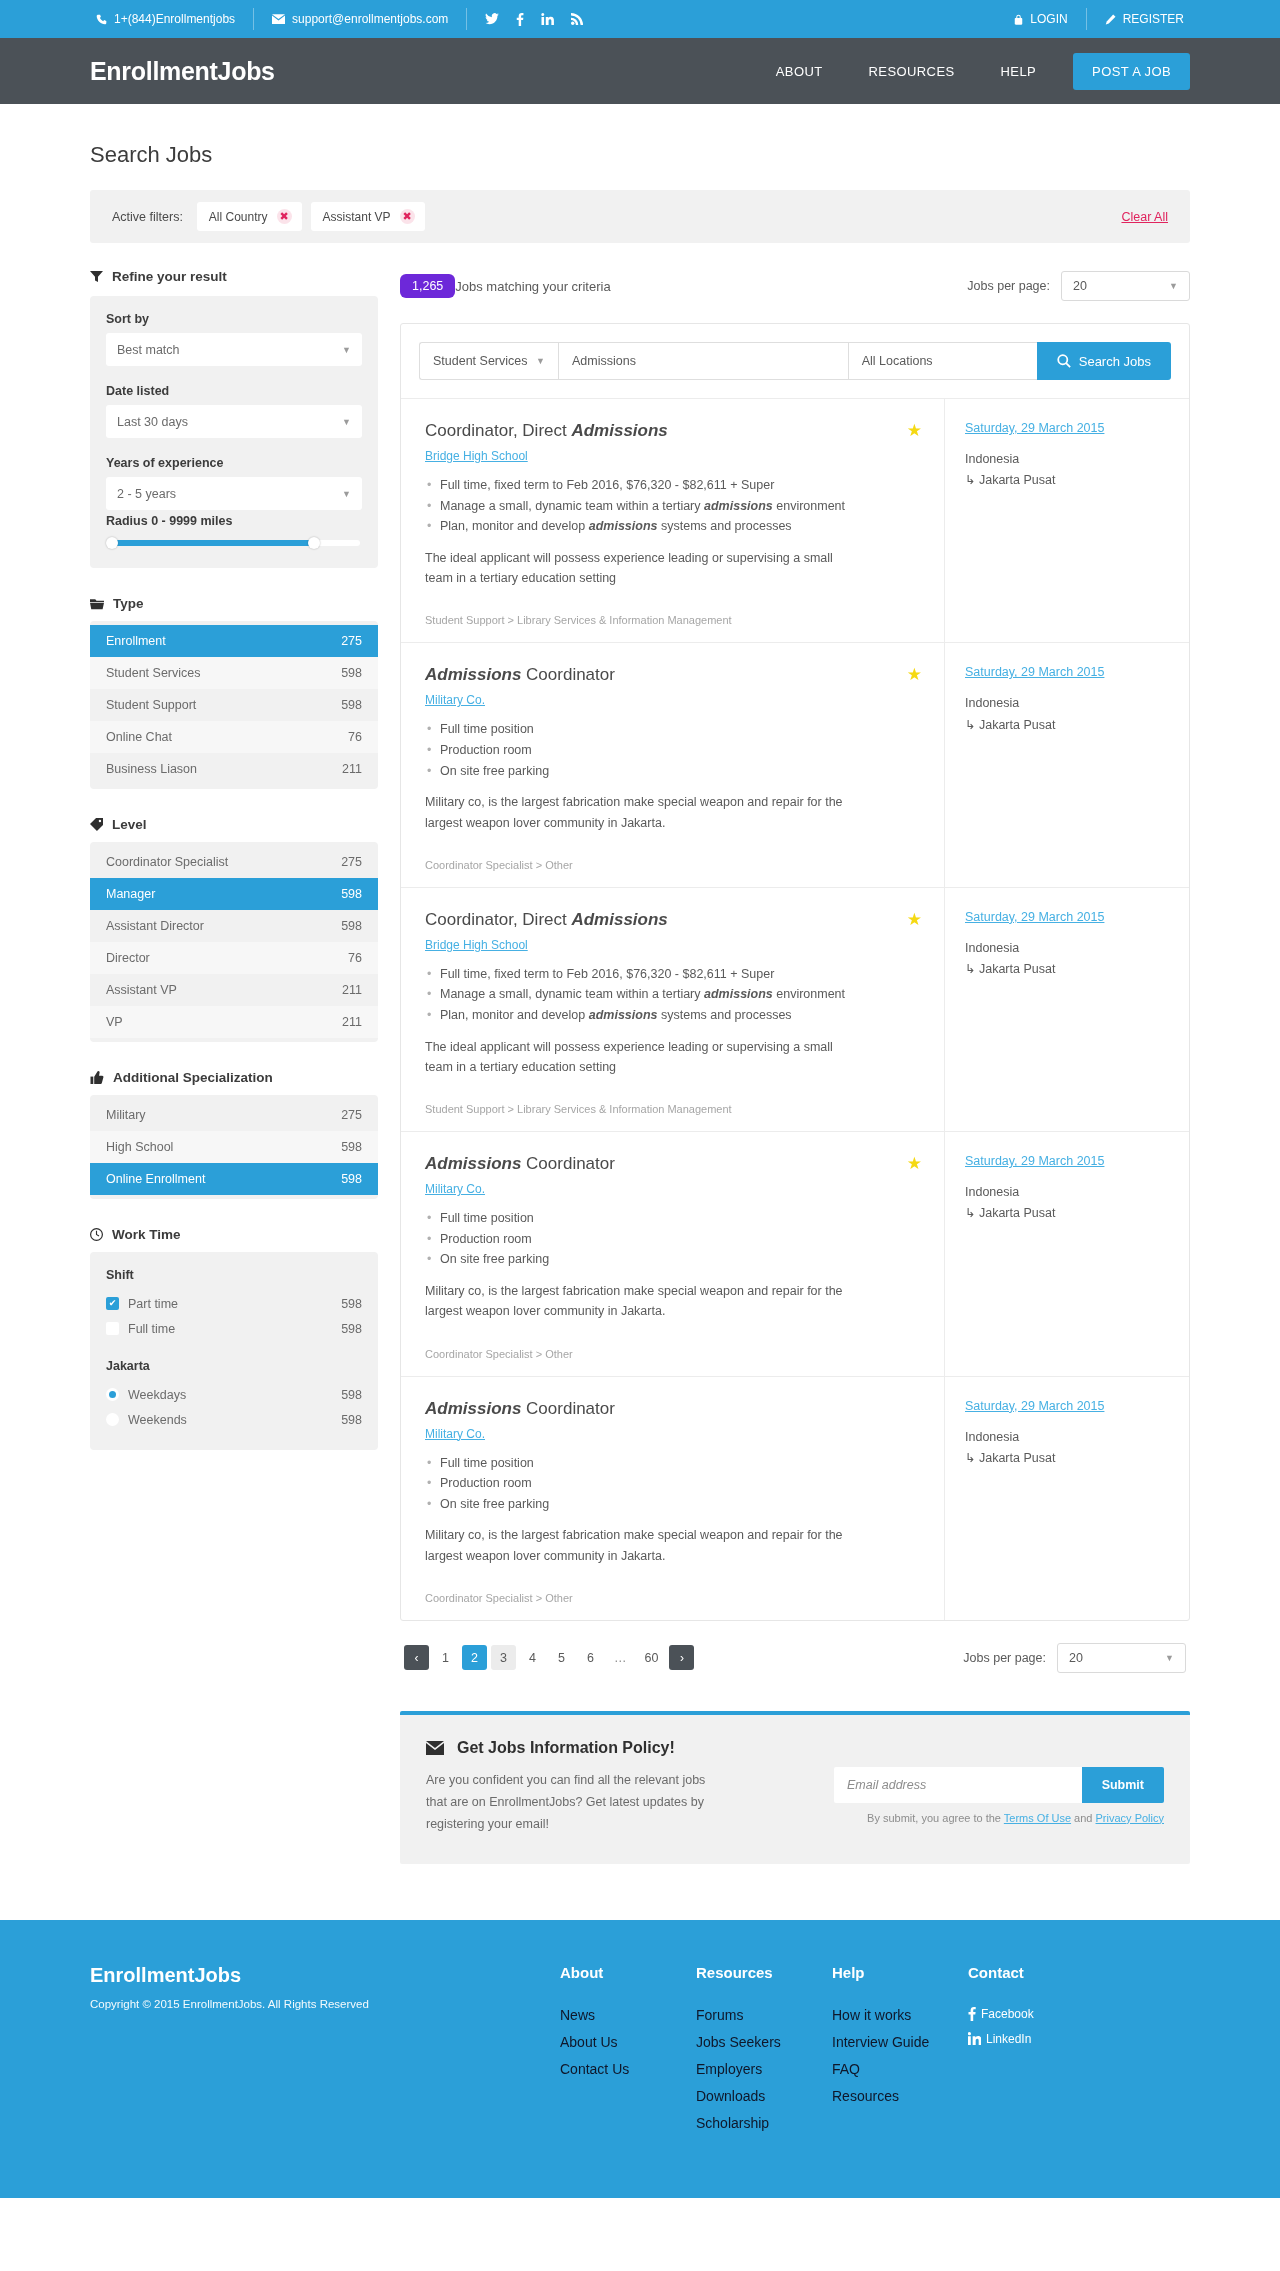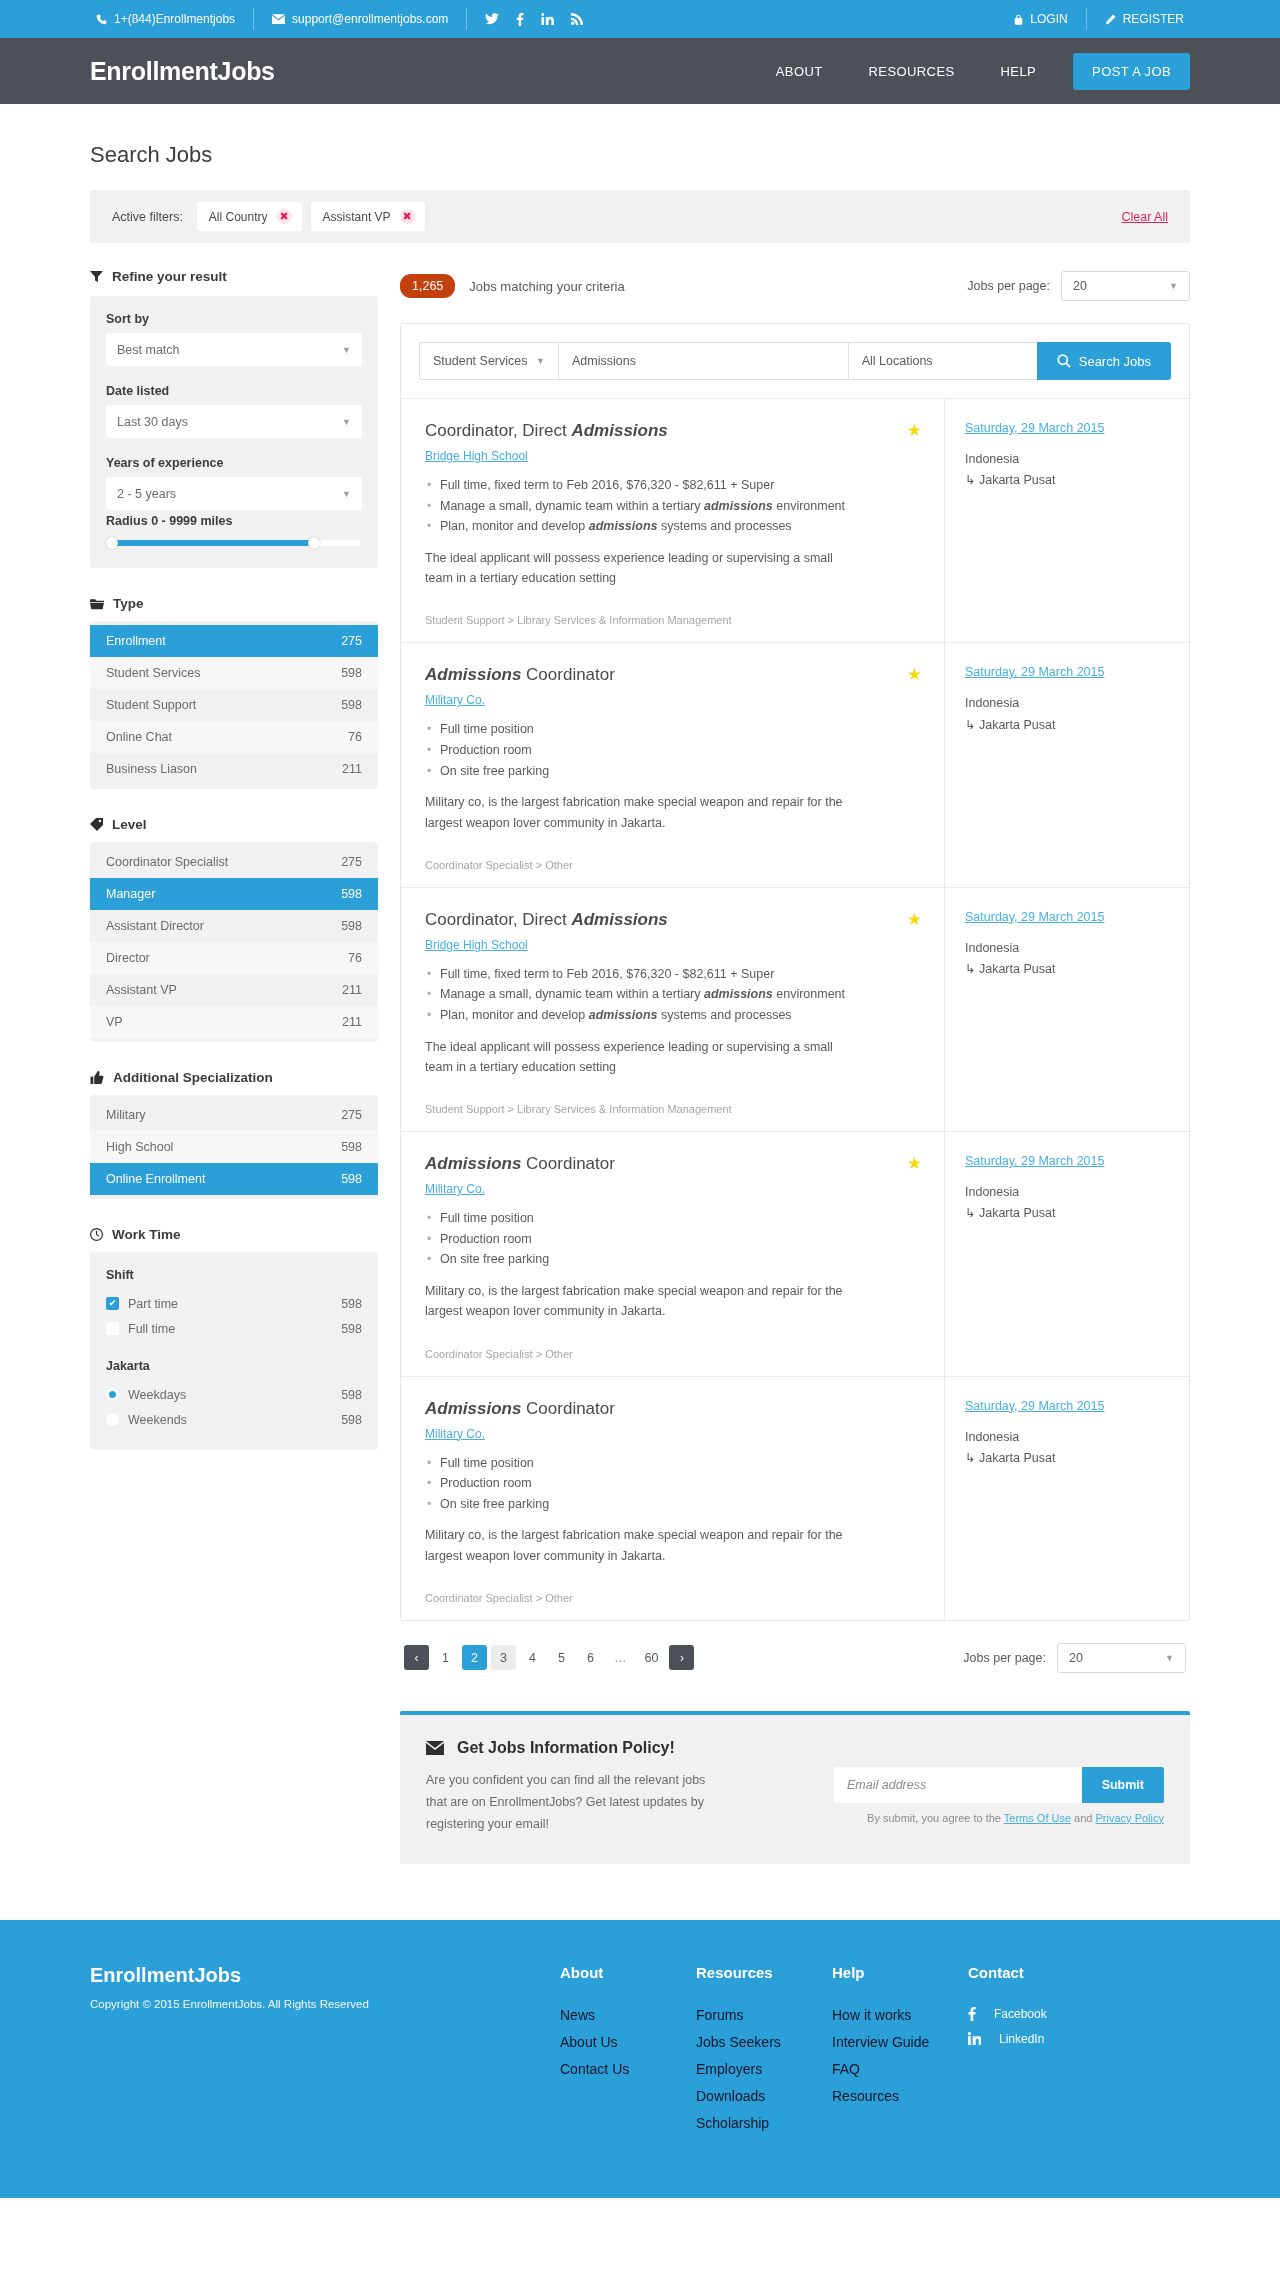--- a/index.html
+++ b/index.html
@@ -204,26 +204,25 @@
   .cb { width: 13px; height: 13px; border-radius: 2px; background: #fff; margin-right: 9px; flex: none; display: flex; align-items: center; justify-content: center; }
   .cb.on { background: #2b9fd8; }
   .cb.on:after { content: "✔"; color: #fff; font-size: 9px; line-height: 1; }
   .rb { width: 13px; height: 13px; border-radius: 50%; background: #fff; margin-right: 9px; flex: none; display: flex; align-items: center; justify-content: center; }
   .rb.on:after { content: ""; width: 7px; height: 7px; border-radius: 50%; background: #2b9fd8; }
 
   
   .main { flex: 1; min-width: 0; }
   .results-head { display: flex; align-items: center; height: 34px; margin-bottom: 20px; }
   .count-badge {
-    background: #c2410c;
+    background: #6d28d9;
     color: #fff;
     font-size: 12.5px;
     padding: 5px 12px;
-    border-radius: 11px;
-    margin-right: 14px;
+    border-radius: 6px;
   }
   .results-text { font-size: 13px; color: #5a5a5a; }
   .perpage { margin-left: auto; display: flex; align-items: center; gap: 11px; }
   .perpage-label { font-size: 12.5px; color: #5a5a5a; }
   .perpage-select {
     border: 1px solid #dadada;
     border-radius: 3px;
     background: #fff;
     height: 30px;
     width: 129px;
@@ -368,21 +367,21 @@
   .footer-gap { height: 56px; background: #fff; }
   .footer { background: #2b9fd8; padding: 44px 0 56px; }
   .footer-inner { width: 1100px; margin: 0 auto; display: flex; }
   .f-brand { width: 470px; flex: none; }
   .f-logo { color: #fff; font-size: 20px; font-weight: bold; margin-bottom: 11px; }
   .f-copy { color: #fff; font-size: 11.5px; opacity: .95; }
   .f-col { width: 118px; flex: none; margin-right: 18px; }
   .f-col.contact { width: 140px; }
   .f-h { color: #fff; font-size: 15px; font-weight: bold; margin-bottom: 26px; }
   .f-link { color: #0f172a; font-size: 14px; display: block; margin-bottom: 11px; text-decoration: none; cursor: pointer; }
-  .f-social { color: #fff; font-size: 12px; display: flex; align-items: center; gap: 18px; margin-bottom: 11px; cursor: pointer; }
+  .f-social { color: #fff; font-size: 12px; display: flex; align-items: center; gap: 5px; margin-bottom: 11px; cursor: pointer; }
   .f-social svg { fill: #fff; display: block; }
 </style>
 </head>
 <body>
 
 <div class="page">
 
   <div class="topbar">
     <div class="topbar-inner">
       <div class="tb-item">

